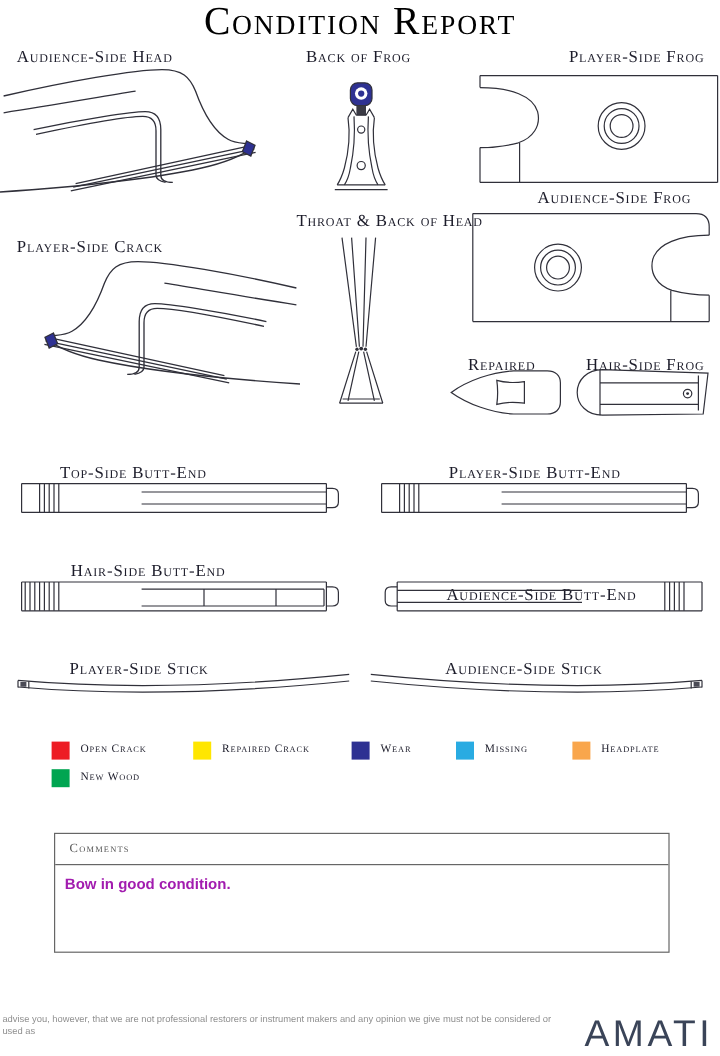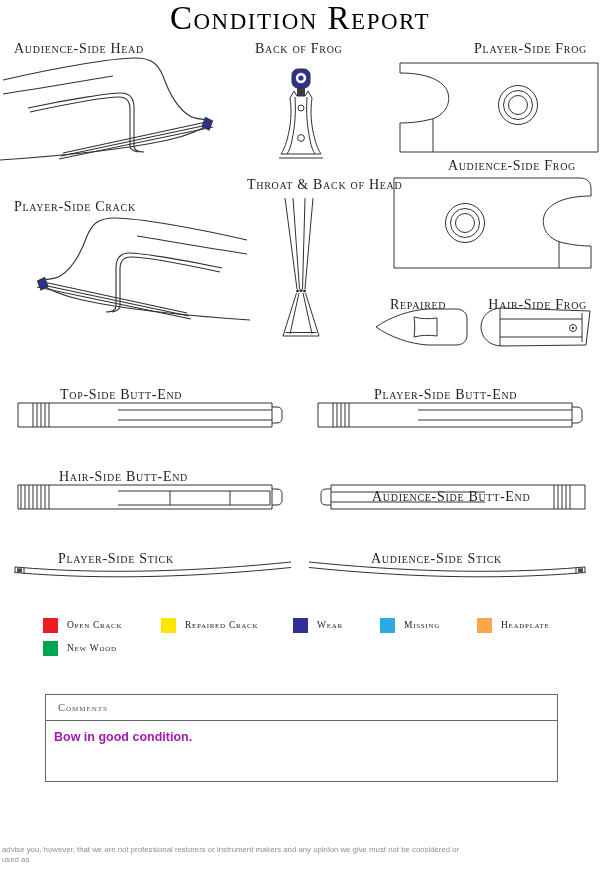--- a/index.html
+++ b/index.html
@@ -8,21 +8,21 @@
   .title{position:absolute;top:0px;left:0;width:600px;text-align:center;
          font-variant:small-caps;font-size:33px;letter-spacing:1.5px;color:#000000;}
   .dlabel{position:absolute;font-variant:small-caps;font-size:14px;letter-spacing:0.7px;
           color:#1c1c2a;white-space:nowrap;}
   .dlabel.center{}
   svg{position:absolute;overflow:visible;}
   svg path, svg circle, svg rect, svg polygon{vector-effect:non-scaling-stroke;}
   .legend-item{position:absolute;display:flex;align-items:center;gap:9px;height:16px;}
   .swatch{width:15px;height:15px;display:inline-block;}
   .legend-label{font-variant:small-caps;font-size:9.5px;letter-spacing:0.7px;color:#1c1c2a;}
-  .comments-box{position:absolute;left:45px;top:694px;width:513px;height:88px;
+  .comments-box{position:absolute;left:45px;top:694px;width:513px;height:100px;
                 border:1px solid #666;box-sizing:border-box;}
   .comments-header{height:25px;border-bottom:1px solid #666;display:flex;align-items:center;
                    padding-left:12px;font-variant:small-caps;font-size:10.5px;
                    letter-spacing:1px;color:#555;}
   .comments-body{padding:9px 8px;font-family:"Liberation Sans",sans-serif;
                  font-weight:bold;font-size:12.5px;color:#a21caf;}
   .footer-text{position:absolute;left:2px;top:845px;width:475px;
                font-family:"Liberation Sans",sans-serif;font-size:7.8px;line-height:9.6px;
                color:#8f8f8f;}
   .logo{position:absolute;left:487px;top:844px;font-family:"Liberation Sans",sans-serif;
@@ -65,21 +65,21 @@
   <div class="title">Condition Report</div>
 
   <div class="dlabel" style="left:14px;top:41px">Audience-Side Head</div>
   <div class="dlabel center" style="left:255px;top:41px;width:100px">Back of Frog</div>
   <div class="dlabel" style="right:13px;top:41px">Player-Side Frog</div>
   <div class="dlabel" style="right:24px;top:158px">Audience-Side Frog</div>
   <div class="dlabel" style="left:14px;top:199px">Player-Side Crack</div>
   <div class="dlabel center" style="left:247px;top:177px;width:110px">Throat &amp; Back of Head</div>
   <div class="dlabel center" style="left:390px;top:297px;width:95px">Repaired</div>
   <div class="dlabel" style="right:13px;top:297px">Hair-Side Frog</div>
-  <div class="dlabel center" style="left:60px;top:387px;width:166px">Top-Side Butt-End</div>
+  <div class="dlabel center" style="left:50px;top:387px;width:166px">Top-Side Butt-End</div>
   <div class="dlabel center" style="left:374px;top:387px;width:166px">Player-Side Butt-End</div>
   <div class="dlabel center" style="left:59px;top:469px;width:166px">Hair-Side Butt-End</div>
   <div class="dlabel center" style="left:372px;top:489px;width:166px">Audience-Side Butt-End</div>
   <div class="dlabel center" style="left:58px;top:551px;width:166px">Player-Side Stick</div>
   <div class="dlabel center" style="left:371px;top:551px;width:166px">Audience-Side Stick</div>
 
   <svg style="left:0;top:52px" width="250" height="122" viewBox="0 0 250 122">
     <use href="#head-shape"></use>
   </svg>
 
@@ -199,14 +199,15 @@
 
   <div class="comments-box">
     <div class="comments-header">Comments</div>
     <div class="comments-body">Bow in good condition.</div>
   </div>
 
   <div class="footer-text">
     <div>advise you, however, that we are not professional restorers or instrument makers and any opinion we give must not be considered or used as</div>
 
   </div>
+  <div class="logo" style="color: rgb(58, 68, 88);">AMATI</div>
 
 </div>
 
 </body></html>

